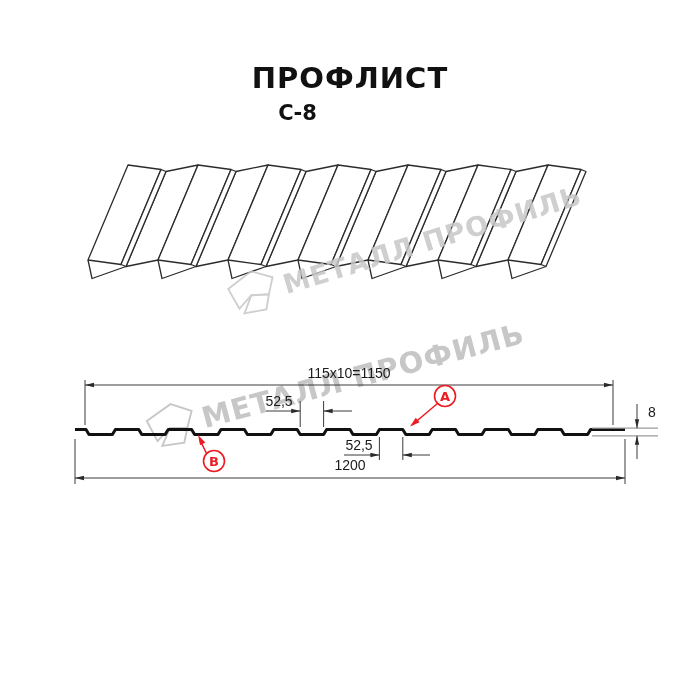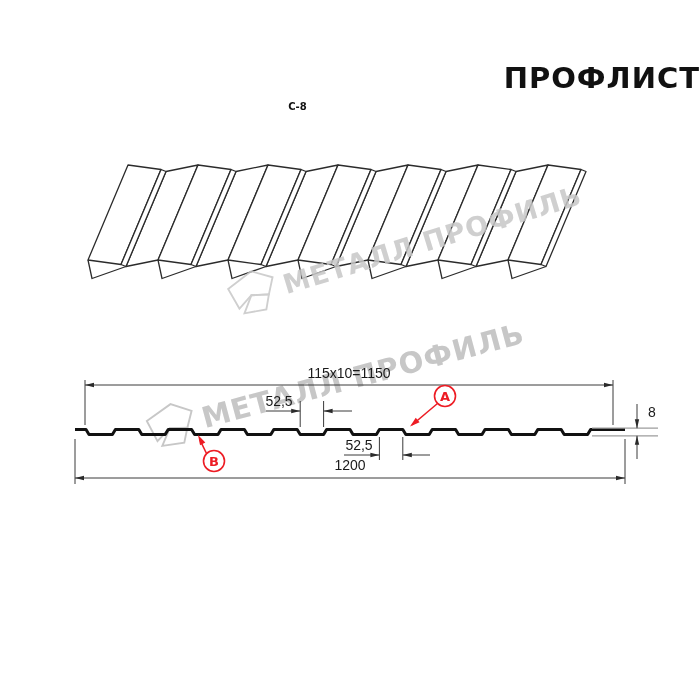--- a/index.html
+++ b/index.html
@@ -1,22 +1,22 @@
 <!DOCTYPE html>
 <html><head>
 <meta charset="utf-8">
 <style>
   html,body{margin:0;padding:0;background:#fff;}
   .page{position:relative;width:700px;height:700px;background:#ffffff;overflow:hidden;
         font-family:"Liberation Sans",sans-serif;color:#1a1a1a;}
-  .title{position:absolute;left:0;top:61px;width:700px;text-align:right;
+  .title{position:absolute;left:0;top:61px;width:700px;text-align:center;
          font-family:"DejaVu Sans",sans-serif;font-weight:800;font-size:29px;
          letter-spacing:1px;color:#111;}
   .subtitle{position:absolute;left:0;top:101px;width:595px;text-align:center;
-            font-family:"DejaVu Sans",sans-serif;font-weight:700;font-size:10px;color:#111;}
+            font-family:"DejaVu Sans",sans-serif;font-weight:700;font-size:21px;color:#111;}
   .caption{position:absolute;left:0;top:621px;width:700px;text-align:center;
            font-weight:700;font-size:14px;letter-spacing:.4px;color:#1a1a1a;}
   svg{position:absolute;left:0;top:0;}
   .rib{fill:#ffffff;stroke:#2b2b2b;stroke-width:1.3;stroke-linejoin:round;}
   .ribline{fill:none;stroke:#2b2b2b;stroke-width:1.3;stroke-linejoin:round;}
   .thick{fill:none;stroke:#111;stroke-width:3;stroke-linejoin:round;}
   .thin{fill:none;stroke:#3a3a3a;stroke-width:1;}
   .grayline{fill:none;stroke:#9c9c9c;stroke-width:1.2;}
   .darkfill{fill:#2a2a2a;stroke:none;}
   .dimtext{fill:#1a1a1a;font-family:"Liberation Sans",sans-serif;font-size:14px;}

